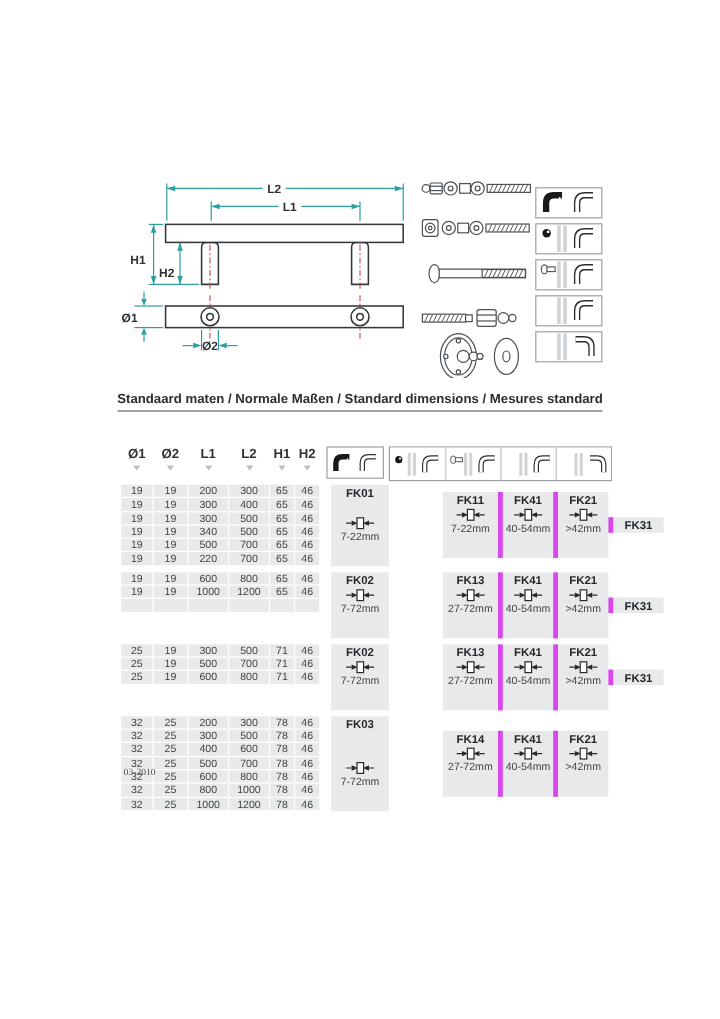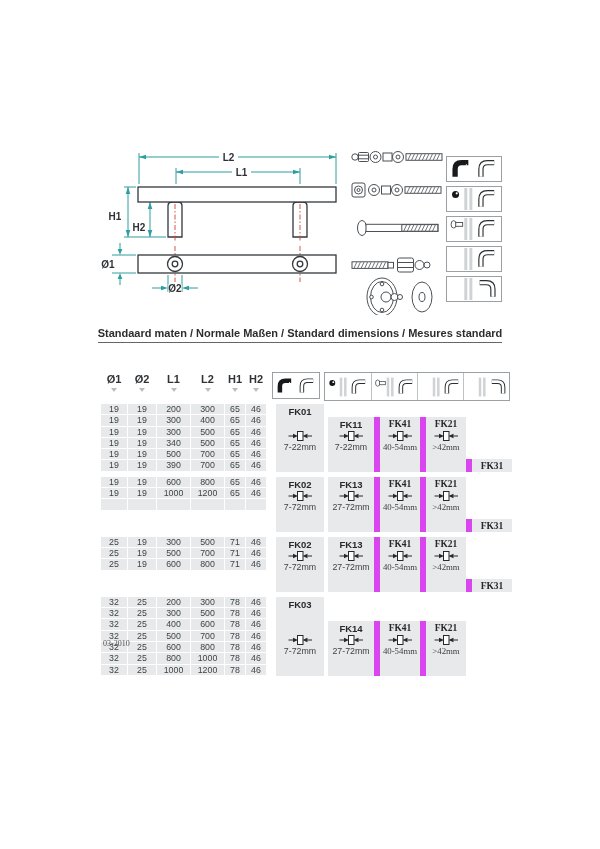--- a/index.html
+++ b/index.html
@@ -40,23 +40,23 @@
   .hgroup .hbox + .hbox{border-left:1px solid #bcc1c4;}
 
   .group{display:flex;align-items:stretch;margin-bottom:5px;}
   .nums{width:166px;}
   .trow{display:flex;margin-bottom:1px;}
   .cell{background:#e7e9ea;height:10.3px;line-height:10.5px;text-align:center;
         font-size:8.8px;color:#3f4447;margin-right:1px;box-sizing:border-box;}
   .fk{background:#e7e9ea;display:flex;flex-direction:column;align-items:center;
       box-sizing:border-box;padding-top:2px;}
   .fk-first{width:48px;margin-left:9px;margin-right:4px;}
-  .fkrest{display:flex;align-items:flex-end;}
+  .fkrest{display:flex;align-items:center;margin-left:41px;}
   .fkrest .fk{width:46px;}
-  .fkrest .fk + .fk{border-left:6px solid #d946ef;font-family:Liberation Serif, serif;}
+  .fkrest .fk + .fk{border-left:4px solid #d946ef;}
   .fkcode{font-size:9.5px;font-weight:700;color:#26292b;line-height:11px;}
   .fkicon{margin-top:auto;}
   .fkrange{font-size:8.8px;color:#3f4447;line-height:10px;padding-bottom:20px;}
 
   .footer{position:absolute;left:103px;top:639px;font-size:8px;color:#4a4e52;font-family:Liberation Serif, serif;}
 </style>
 </head>
 <body>
 
 <svg class="defs-holder" aria-hidden="true">
@@ -357,21 +357,21 @@
             <div class="cell c0">19</div>
             <div class="cell c1">19</div>
             <div class="cell c2">500</div>
             <div class="cell c3">700</div>
             <div class="cell c4">65</div>
             <div class="cell c5">46</div>
           </div>
           <div class="trow">
             <div class="cell c0">19</div>
             <div class="cell c1">19</div>
-            <div class="cell c2">390</div>
+            <div class="cell c2">220</div>
             <div class="cell c3">700</div>
             <div class="cell c4">65</div>
             <div class="cell c5">46</div>
           </div>
         </div>
         <div class="fk fk-first">
           <div class="fkcode">FK01</div>
           <svg viewBox="0 0 24.5 12" width="24.5" height="12" class="fkicon">
             <use href="#p-thick"></use>
           </svg>

